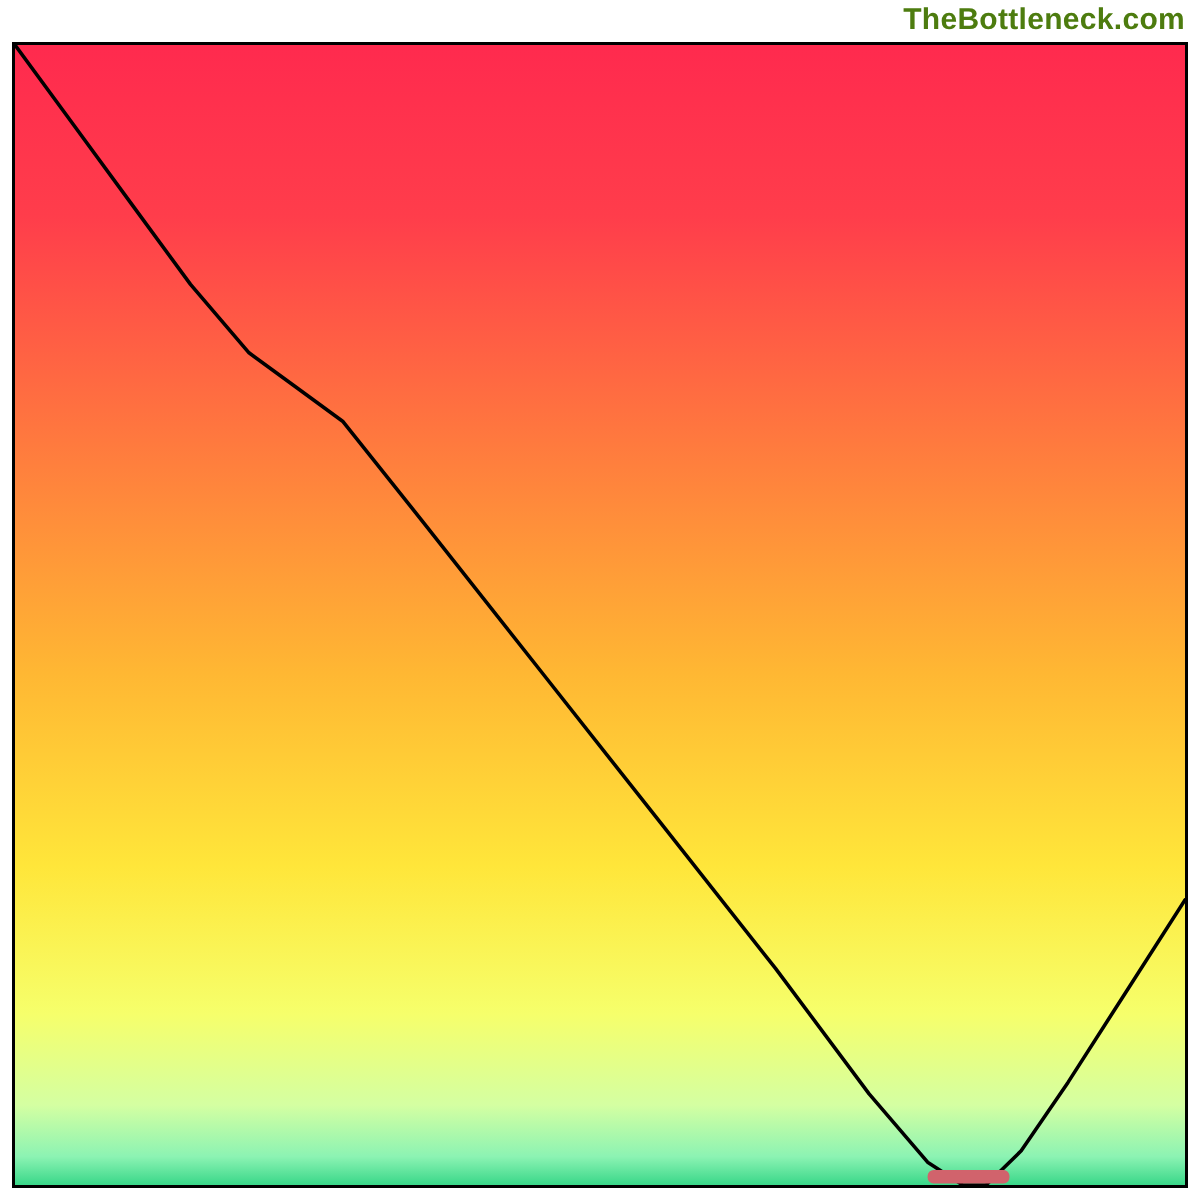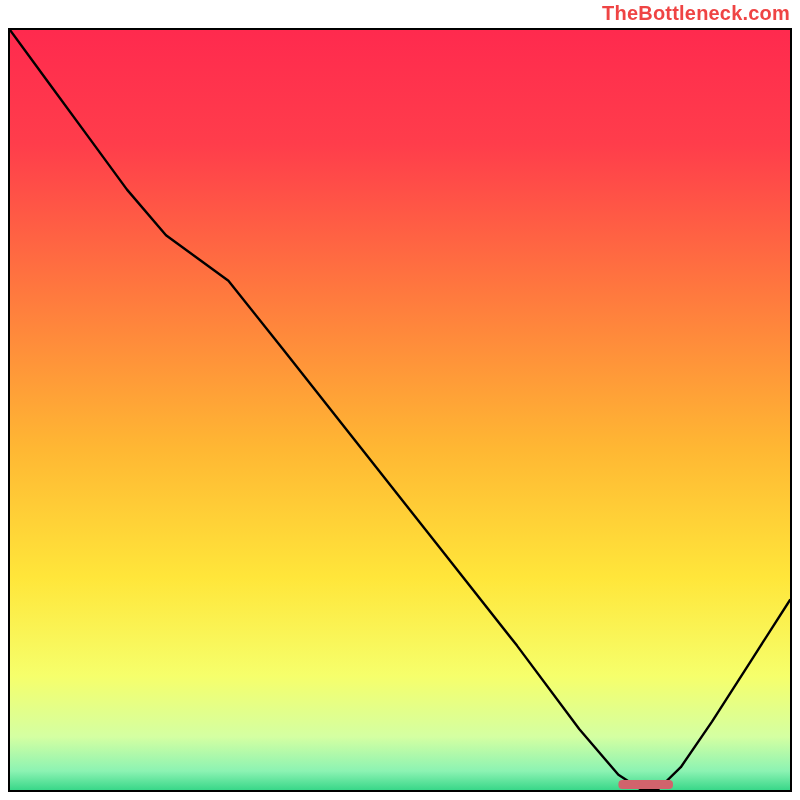--- a/index.html
+++ b/index.html
@@ -10,21 +10,21 @@
     overflow: hidden;
     background: #ffffff;
     font-family: Arial, Helvetica, sans-serif;
   }
   .watermark {
     position: absolute;
     top: 2px;
     right: 10px;
     font-size: 20px;
     font-weight: 600;
-    color: #ef4444;
+    color: #4d7c0f;
     letter-spacing: 0.2px;
     z-index: 10;
   }
   .frame {
     position: absolute;
     left: 8px;
     top: 28px;
     width: 784px;
     height: 764px;
     border: 2px solid #000000;

